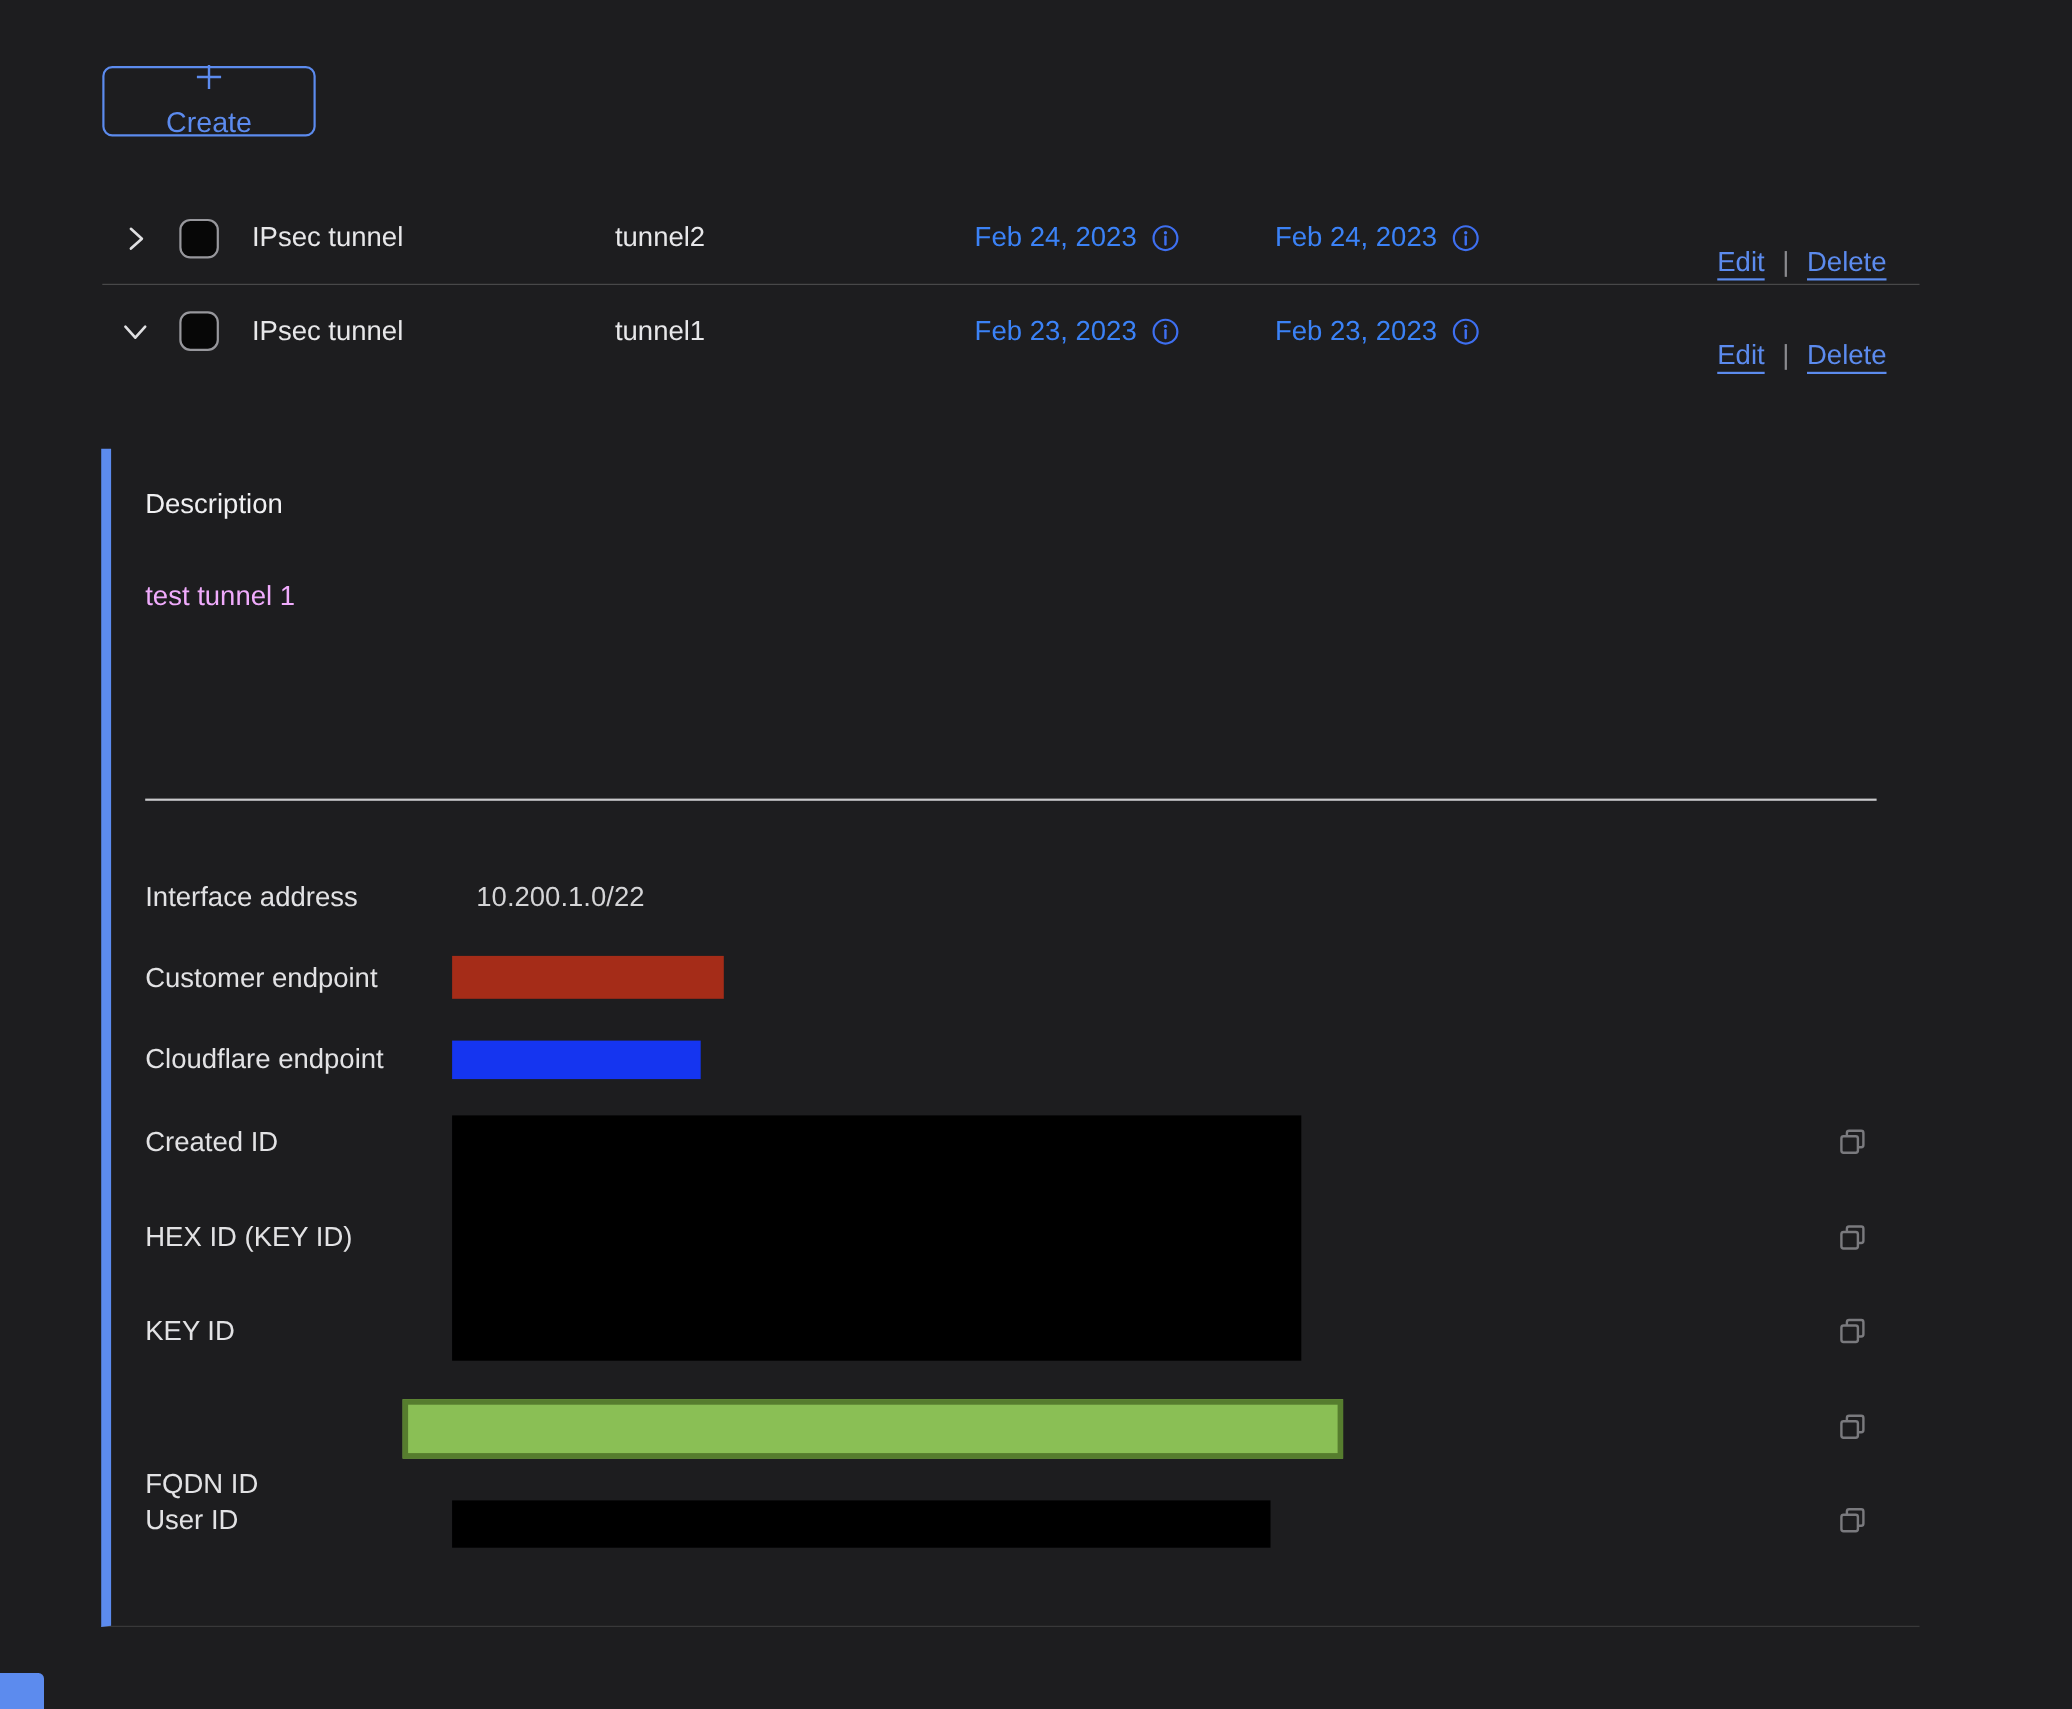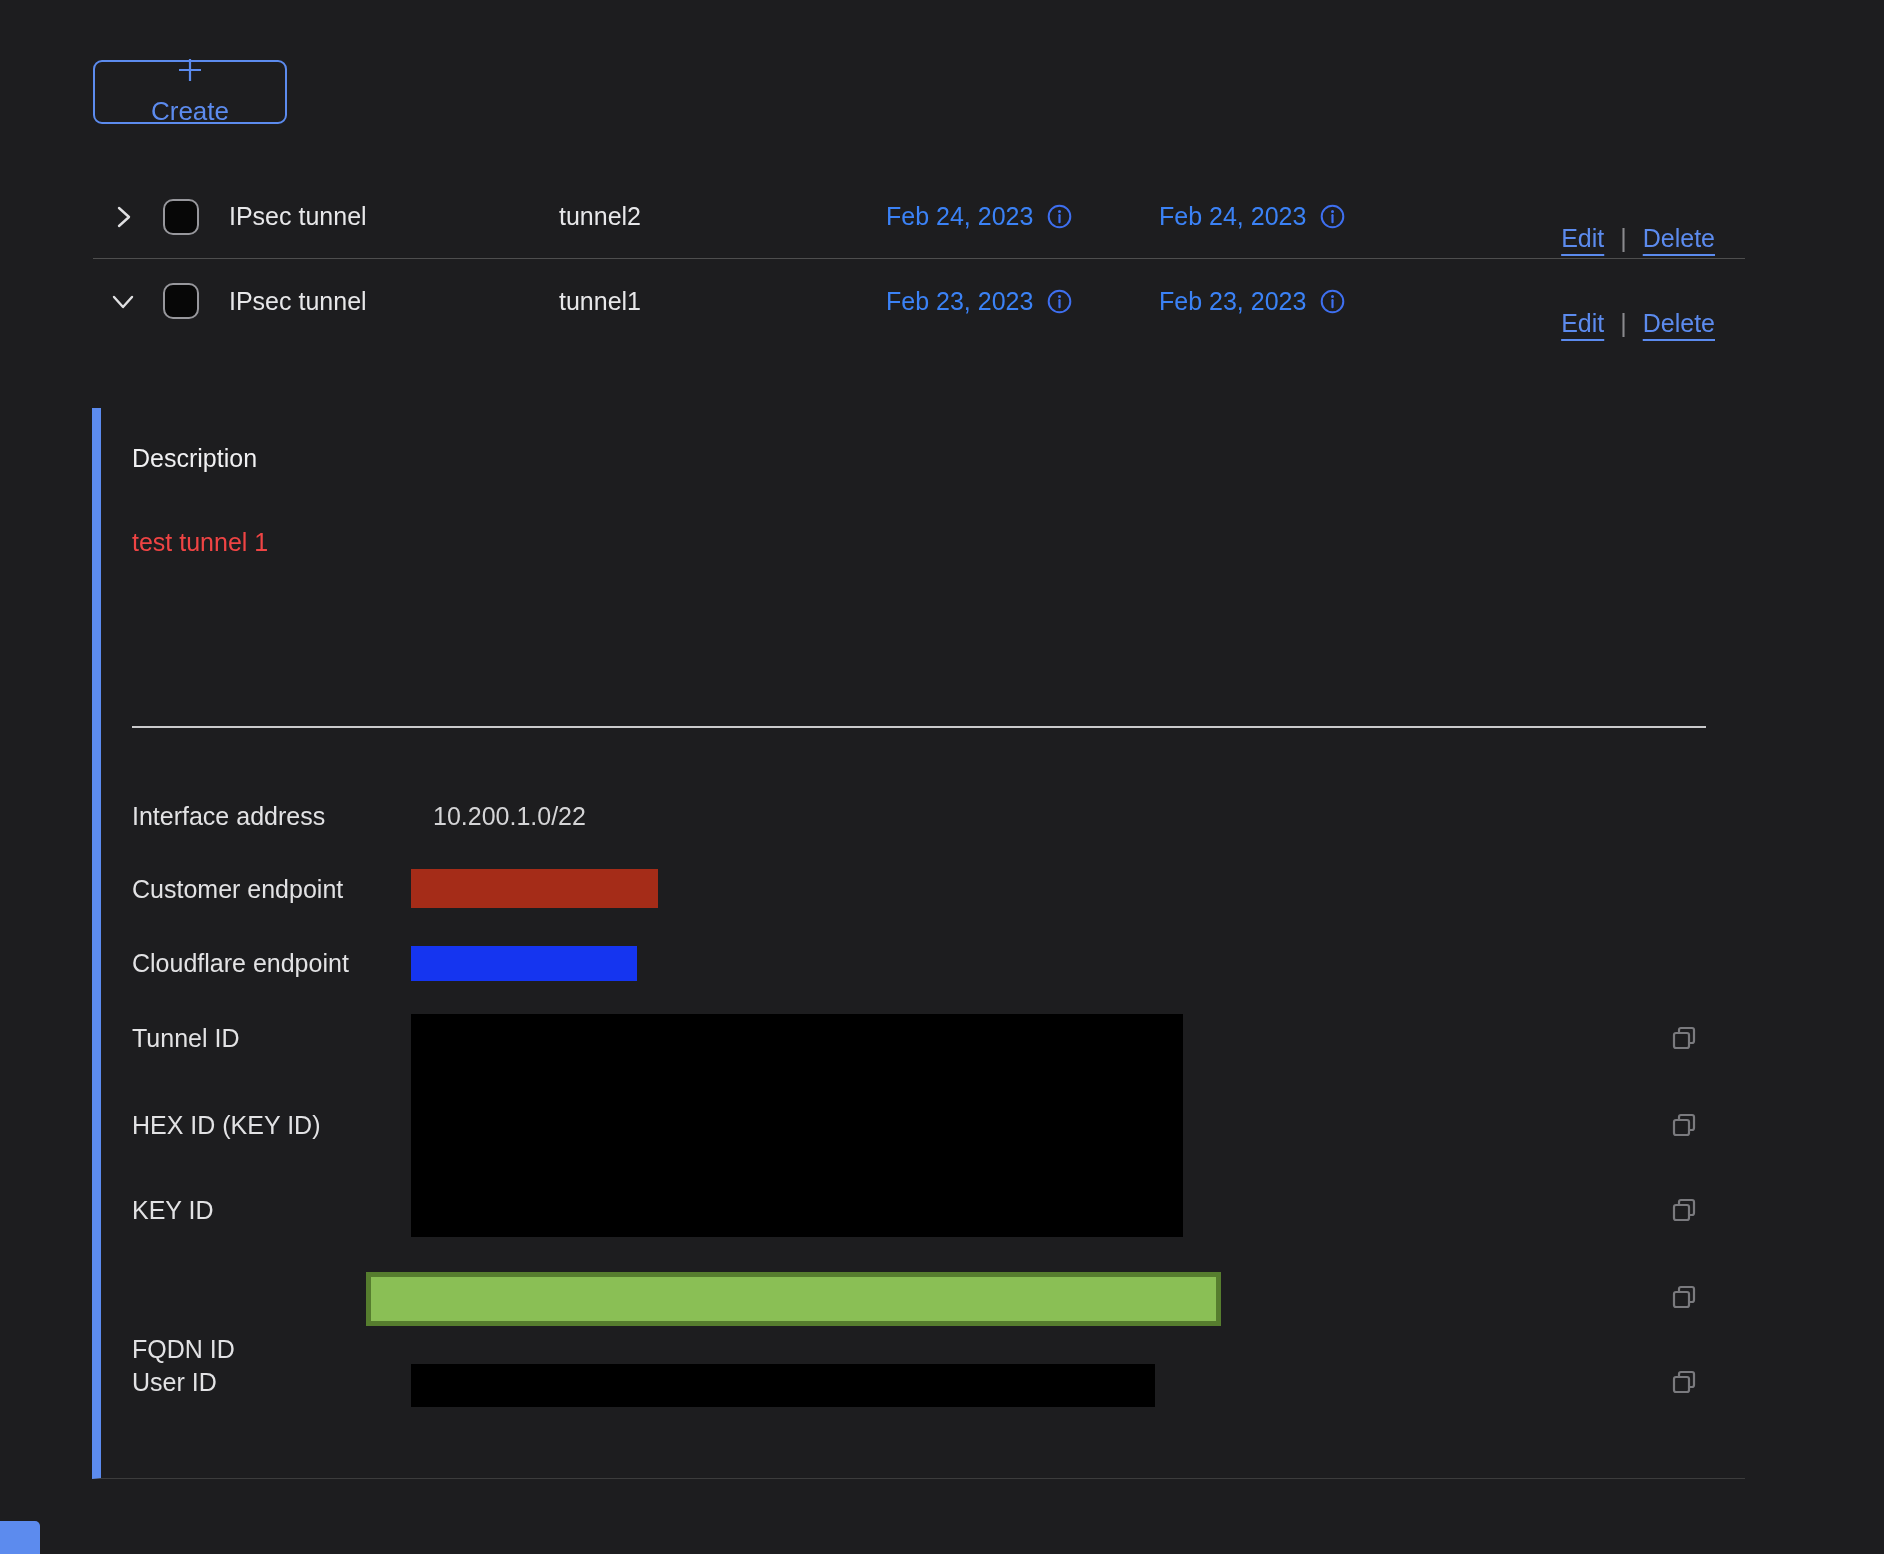--- a/index.html
+++ b/index.html
@@ -46,21 +46,21 @@
   }
   .sep { color: #8a8a8e; }
 
   
   .panel {
     position: absolute; left: 92px; top: 408px; width: 1653px; height: 1071px;
     border-left: 9px solid #5c8bee; border-bottom: 1px solid #3c3c3c;
   }
   .panel .abs { position: absolute; }
   .desc-label { left: 31px; top: 36px; color: #f0f0f2; font-weight: 500; }
-  .desc-value { left: 31px; top: 120px; color: #ef4444; text-align: center; }
+  .desc-value { left: 31px; top: 120px; color: #f0abfc; text-align: center; }
   .health-btn {
     left: 31px; top: 190px; width: 317px; height: 62px;
     background: transparent; border: 2px solid #5c8bee; border-radius: 8px;
     color: #5c8bee; font-size: 25px; font-family: inherit; cursor: pointer;
   }
   .panel-divider { left: 31px; top: 318px; width: 1574px; height: 0; border-top: 2px solid #c9c9cb; }
 
   .d-label { left: 31px; color: #e2e2e4; line-height: 30px; white-space: nowrap; }
   .d-value { color: #d4d4d6; line-height: 30px; }
 
@@ -185,21 +185,21 @@
 
   <div class="abs d-label" style="top:393px;">Interface address</div>
   <div class="abs d-value" style="left:332px; top:393px;">10.200.1.0/22</div>
 
   <div class="abs d-label" style="top:466px;">Customer endpoint</div>
   <div class="redact redact-red"></div>
 
   <div class="abs d-label" style="top:540px;">Cloudflare endpoint</div>
   <div class="redact redact-blue"></div>
 
-  <div class="abs d-label" style="top:615px;">Tunnel ID</div>
+  <div class="abs d-label" style="top:615px;">Created ID</div>
   <div class="abs d-label" style="top:702px;">HEX ID (KEY ID)</div>
   <div class="abs d-label" style="top:787px;">KEY ID</div>
   <div class="redact redact-black-lg"></div>
 
   <div class="abs d-label" style="top:926px;">FQDN ID</div>
   <div class="redact redact-green"></div>
 
   <div class="abs d-label" style="top:959px;">User ID</div>
   <div class="redact redact-black-sm"></div>
 

